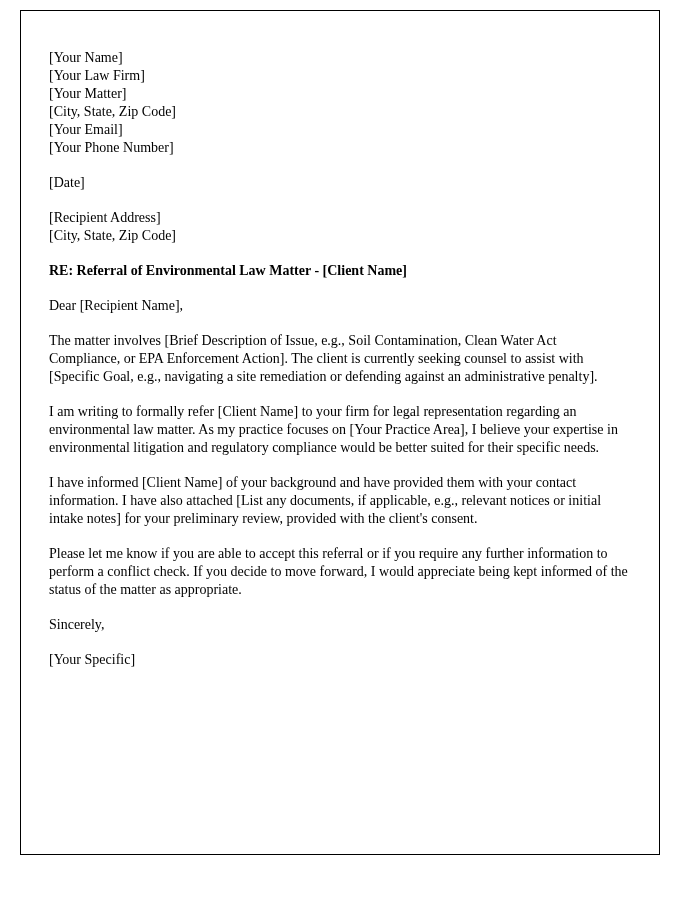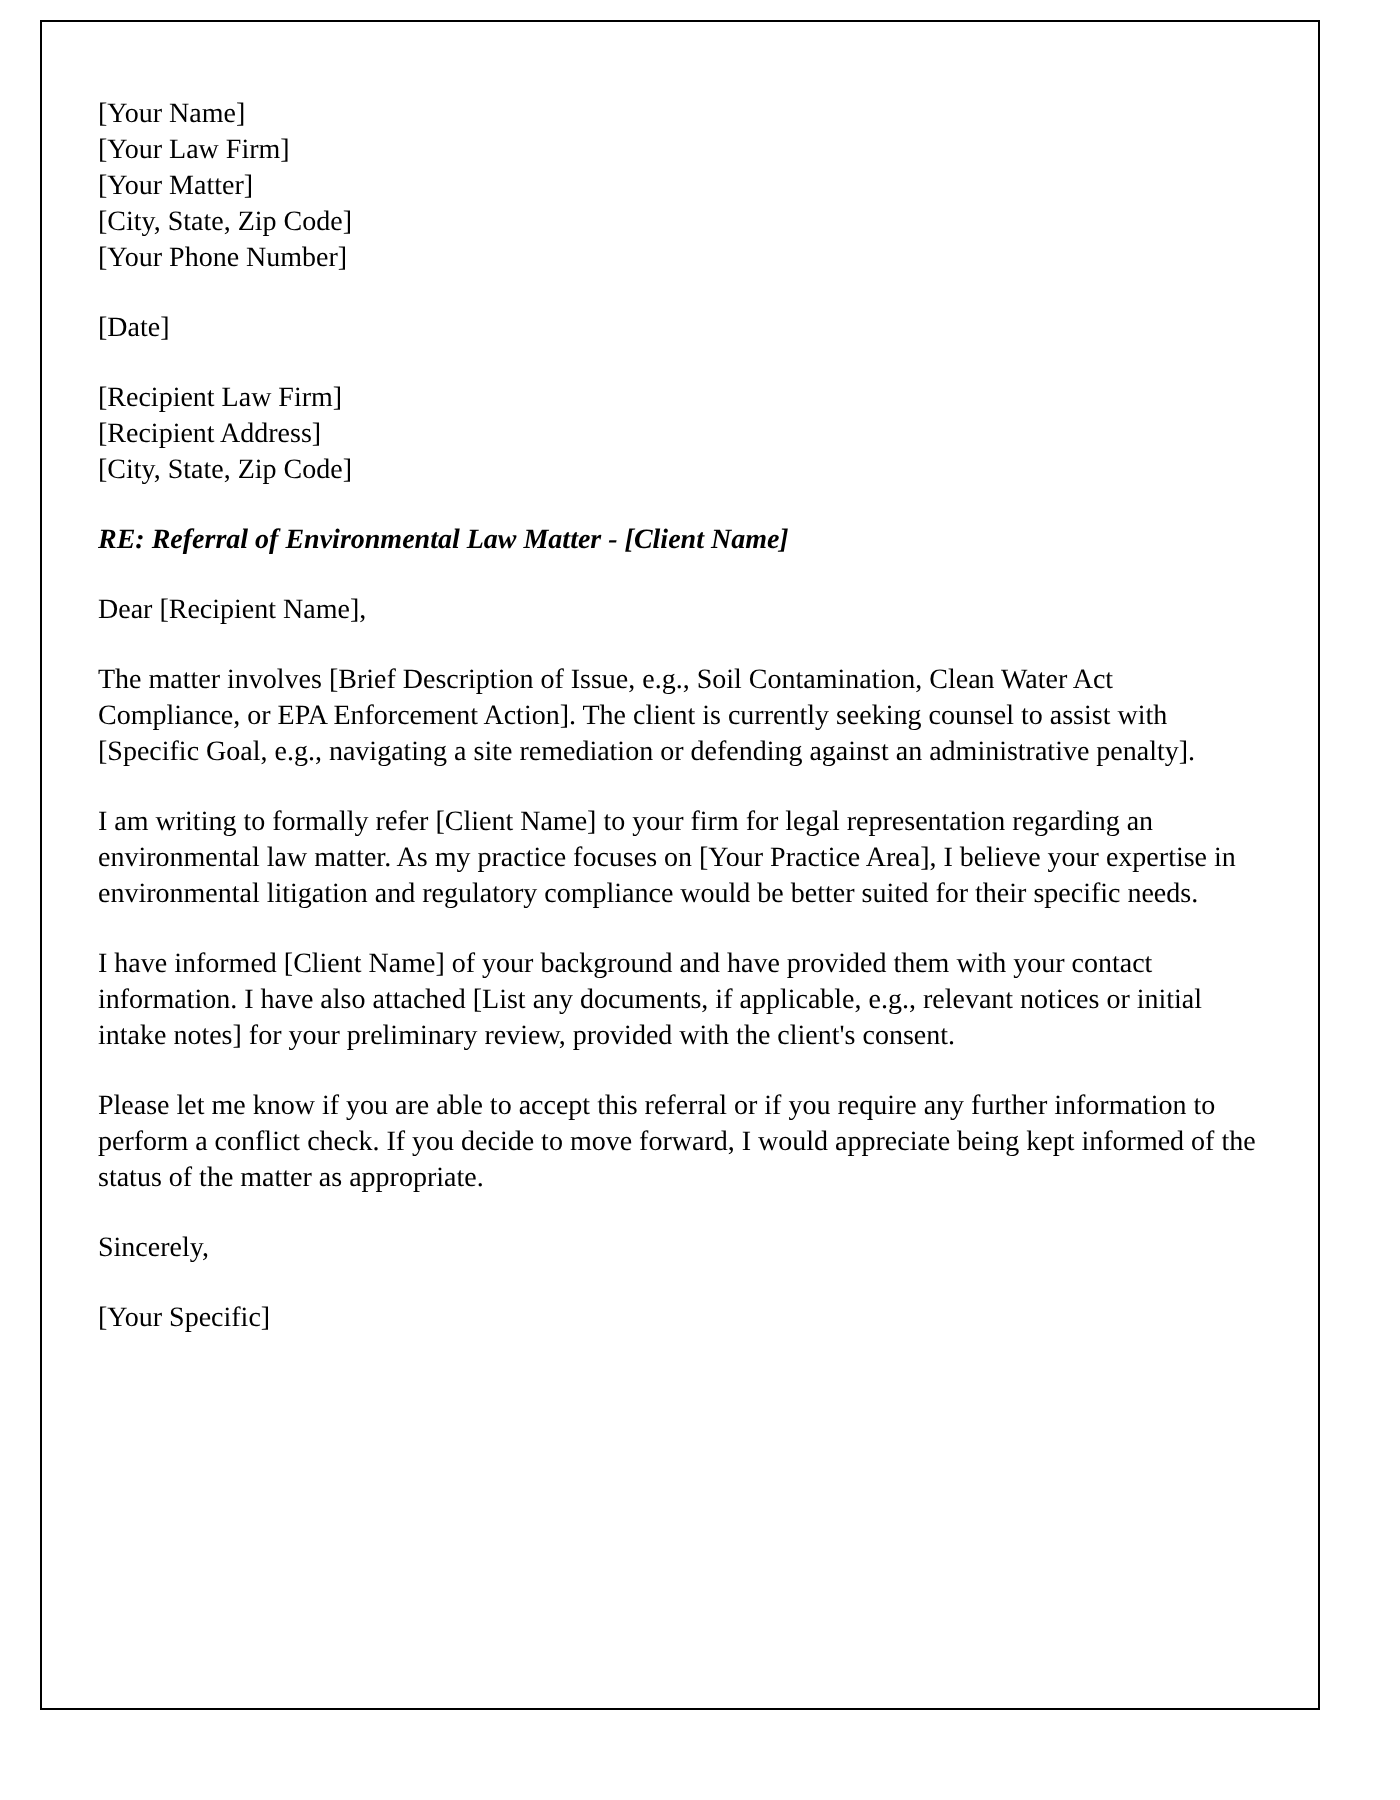--- a/index.html
+++ b/index.html
@@ -31,42 +31,41 @@
   .block {
     margin: 0 0 17px 0;
   }
   .para {
     font-size: 14px;
     line-height: 18px;
     margin: 0 0 17px 0;
   }
   .subject {
     font-weight: bold;
-    font-style: italic;
   }
 </style>
 </head>
 <body>
 
 <div class="page">
 
   <div class="block">
     <div class="line">[Your Name]</div>
     <div class="line">[Your Law Firm]</div>
     <div class="line">[Your Matter]</div>
     <div class="line">[City, State, Zip Code]</div>
+    <div class="line">[Your Email]</div>
     <div class="line">[Your Phone Number]</div>
   </div>
 
   <div class="block">
     <div class="line">[Date]</div>
   </div>
 
   <div class="block">
-    <div class="line">[Recipient Law Firm]</div>
     <div class="line">[Recipient Address]</div>
     <div class="line">[City, State, Zip Code]</div>
   </div>
 
   <div class="para subject">RE: Referral of Environmental Law Matter - [Client Name]</div>
 
   <div class="para">Dear [Recipient Name],</div>
 
   <div class="para">The matter involves [Brief Description of Issue, e.g., Soil Contamination, Clean Water Act Compliance, or EPA Enforcement Action]. The client is currently seeking counsel to assist with [Specific Goal, e.g., navigating a site remediation or defending against an administrative penalty].</div>
   <div class="para">I am writing to formally refer [Client Name] to your firm for legal representation regarding an environmental law matter. As my practice focuses on [Your Practice Area], I believe your expertise in environmental litigation and regulatory compliance would be better suited for their specific needs.</div>

